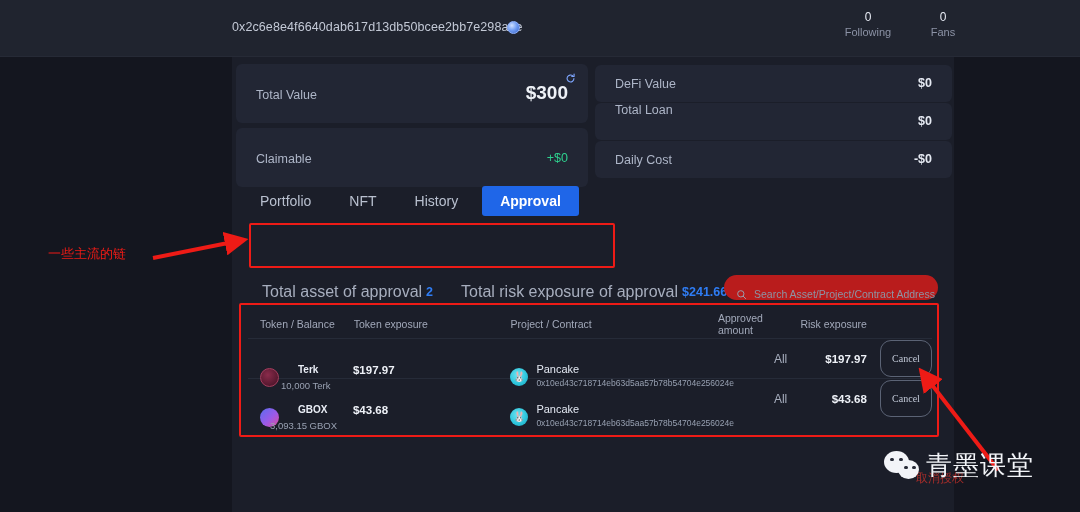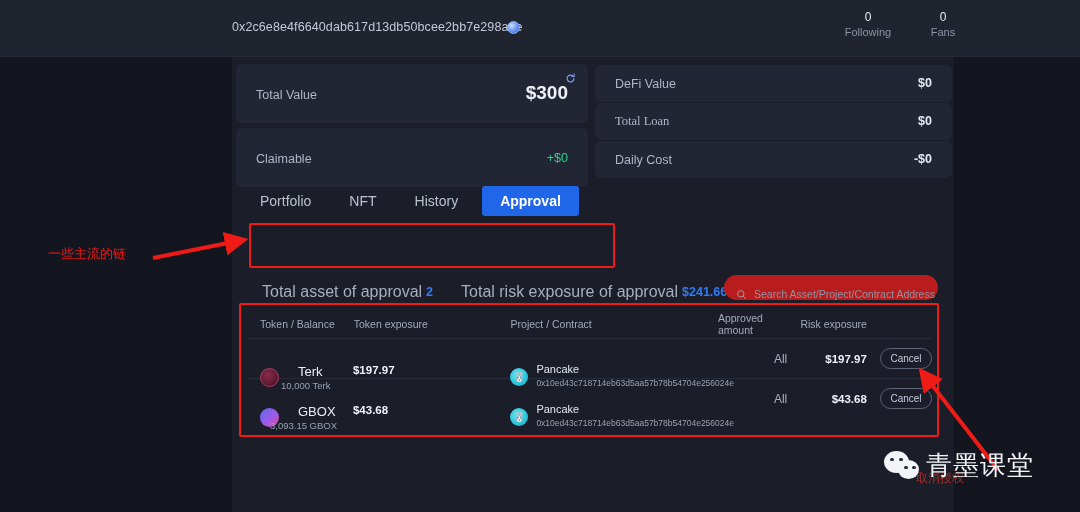--- a/index.html
+++ b/index.html
@@ -68,21 +68,21 @@
 
   #card-claimable { left: 236px; top: 128px; width: 352px; height: 59px; }
   #card-claimable .c-label { top: 24px; }
   #card-claimable .c-value { top: 23px; font-size: 12.5px; color: #2ed08e; font-weight: normal; }
 
   #card-defi { left: 595px; top: 65px; width: 357px; height: 37px; }
   #card-defi .c-label { top: 12px; }
   #card-defi .c-value { top: 11px; font-size: 12.5px; color: #e6eaf3; }
 
   #card-loan { left: 595px; top: 103px; width: 357px; height: 37px; }
-  #card-loan .c-label { top: 11px; font-family: Liberation Serif, serif; }
+  #card-loan .c-label { top: 0; }
   #card-loan .c-value { top: 11px; font-size: 12.5px; color: #e6eaf3; }
 
   #card-daily { left: 595px; top: 141px; width: 357px; height: 37px; }
   #card-daily .c-label { top: 12px; }
   #card-daily .c-value { top: 11px; font-size: 12.5px; color: #e6eaf3; }
 
   
   .tabs { position: absolute; left: 246px; top: 186px; display: flex; align-items: center; }
   .tab {
     font-size: 14px; color: #b9c0cf; padding: 7px 14px; cursor: pointer;
@@ -150,41 +150,41 @@
   .col-appr    { width: 76px; text-align: right; }
   .col-risk    { width: 88px; text-align: right; }
   .col-act     { width: 72px; display: flex; justify-content: flex-end; }
 
   .tok-icon {
     position: absolute; left: 12px; top: 9px;
     width: 19px; height: 19px; border-radius: 50%;
   }
   .tok-icon.terk { background: radial-gradient(circle at 40% 35%, #8a2b4b 0%, #5d1b33 60%, #3d1122 100%); border: 1px solid #a63d5e; }
   .tok-icon.gbox { background: linear-gradient(135deg, #5b6df0 0%, #9b5ae8 55%, #e04b9a 100%); }
-  .tok-name  { position: absolute; left: 50px; top: 5px; font-size: 13px; color: #e9edf5; font-weight: normal; }
+  .tok-name  { position: absolute; left: 50px; top: 5px; font-size: 10px; color: #e9edf5; font-weight: bold; }
   .tok-bal   { position: absolute; left: 33px; top: 21px; font-size: 9.5px; color: #99a1b2; }
   .tok-usd   { position: absolute; right: 0px; top: 5px; font-size: 11.5px; color: #eef1f7; font-weight: bold; }
 
   .proj-icon {
     position: absolute; left: 0px; top: 9px;
     width: 18px; height: 18px; border-radius: 50%;
     background: radial-gradient(circle at 42% 38%, #6fe3f2 0%, #2ec7dd 55%, #1c9db5 100%);
     display: flex; align-items: center; justify-content: center;
     font-size: 10px;
   }
   .proj-name { position: absolute; left: 26px; top: 4px; font-size: 11px; color: #e3e8f2; }
   .proj-addr { position: absolute; left: 26px; top: 19px; font-size: 8.5px; color: #97a0b1; white-space: nowrap; }
 
   .cell-appr { font-size: 12px; color: #a7aebe; }
   .cell-risk { font-size: 11.5px; color: #eef1f7; font-weight: bold; }
 
   .cancel-btn {
-    width: 52px; height: 21px; border: 1px solid #5b6375; border-radius: 11px;
+    width: 52px; height: 37px; border: 1px solid #5b6375; border-radius: 11px;
     background: transparent; color: #c3cad8; font-size: 10px;
-    font-family: Liberation Sans, sans-serif; cursor: pointer;
+    font-family: Liberation Serif, serif; cursor: pointer;
     display: flex; align-items: center; justify-content: center;
   }
 
   
   .ann-text {
     position: absolute; color: #ee1b16; white-space: nowrap;
     font-family: "DejaVu Sans", sans-serif;
   }
   #ann-chain-text { left: 48px; top: 245px; font-size: 13px; }
 

